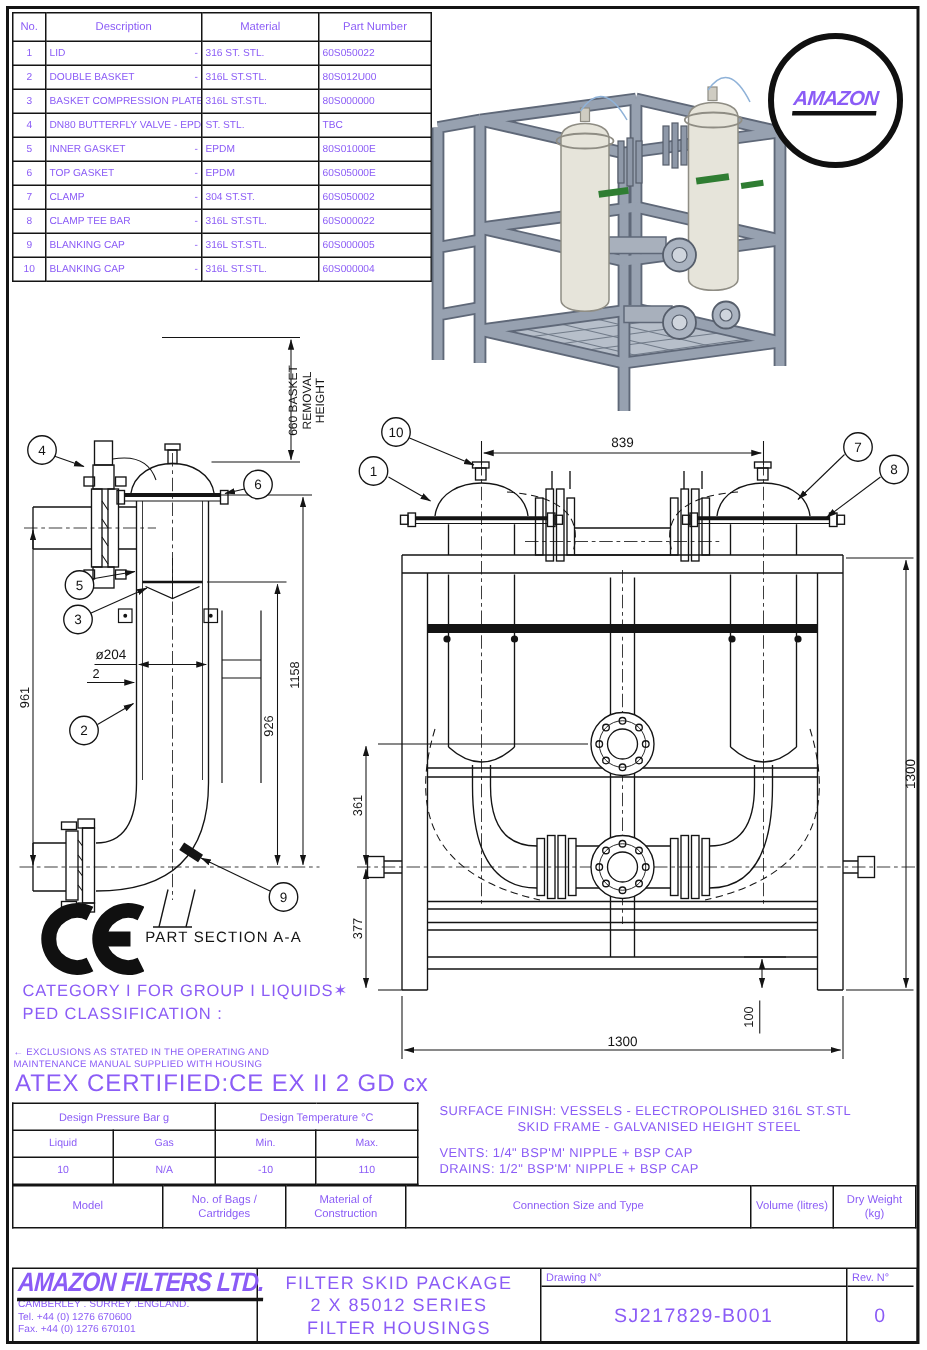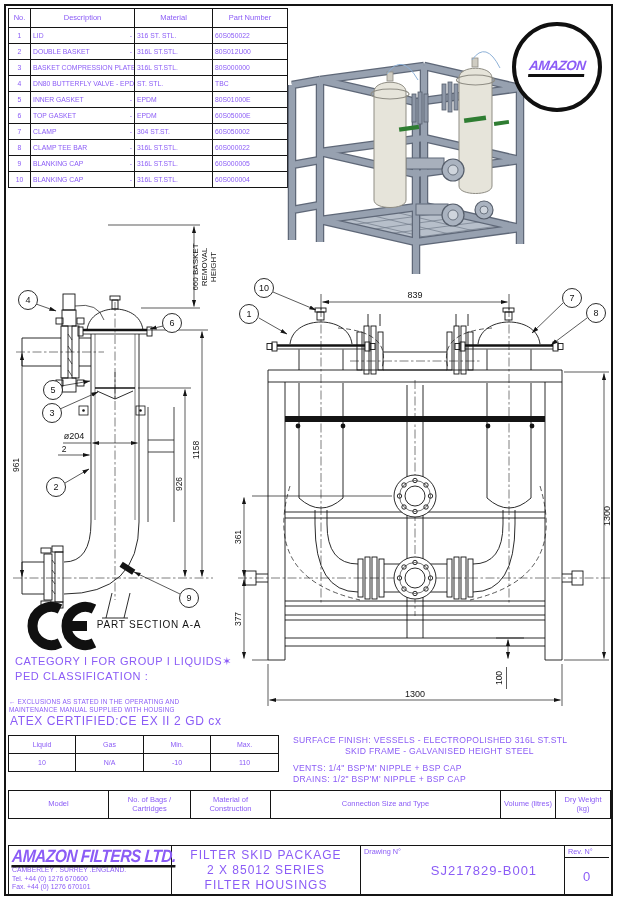--- a/index.html
+++ b/index.html
@@ -13,31 +13,31 @@
   .parts th{font-size:7.5px;height:18px;text-align:center;}
   .parts .c{text-align:center;}
   .desc-cell{display:flex;justify-content:space-between;}
   .design td,.design th{font-size:7px;font-weight:normal;text-align:center;height:17px;}
   .design th{font-size:7.3px;}
   .spec td,.spec th{font-size:7.5px;font-weight:normal;text-align:center;white-space:normal;line-height:1.15;}
   .spec th{height:27px;}
   .spec td{height:26px;font-size:8.2px;}
   .notes-ped{font-size:11px;letter-spacing:0.6px;line-height:1.35;}
   .notes-foot{font-size:6.4px;line-height:1.3;letter-spacing:0.2px;}
-  .notes-atex{font-size:12px;letter-spacing:0.6px;}
+  .notes-atex{font-size:16px;letter-spacing:0.6px;}
   .notes-surface{font-size:8.6px;letter-spacing:0.3px;line-height:1.3;}
   .titleblock{position:absolute;left:8px;top:845px;width:602px;height:49px;border:1.5px solid #141414;display:flex;}
   .tb-cell{border-right:1.5px solid #141414;height:100%;box-sizing:border-box;}
   .tb-logo{width:163px;padding:1px 3px;}
   .logo-text{font-size:15.5px;font-weight:900;font-style:italic;letter-spacing:-0.5px;
              transform:scaleY(1.15) skewX(-4deg);transform-origin:left;white-space:nowrap;border-bottom:2px solid #141414;display:inline-block;line-height:1.1;}
   .tb-addr{font-size:6.8px;line-height:1.25;}
   .tb-title{width:189px;display:flex;flex-direction:column;justify-content:center;align-items:center;
             font-size:12px;letter-spacing:1px;line-height:1.25;}
-  .tb-drawing{width:204px;display:flex;flex-direction:row;}
+  .tb-drawing{width:204px;display:flex;flex-direction:column;}
   .tb-rev{width:44px;border-right:none;display:flex;flex-direction:column;}
   .tb-label{font-size:7.3px;padding:1px 3px;border-bottom:1px solid #141414;}
   .tb-value{flex:1;display:flex;align-items:center;justify-content:center;font-size:13px;letter-spacing:1px;}
   .logo-badge{position:absolute;left:512px;top:22px;width:82px;height:82px;border:4px solid #101010;border-radius:50%;
               background:#fff;display:flex;align-items:center;justify-content:center;}
   .logo-badge span{font-size:13.5px;font-weight:900;font-style:italic;letter-spacing:-0.5px;
                    border-bottom:3px solid #101010;transform:skewX(-6deg);padding-bottom:1px;}
   svg text{font-family:"Liberation Sans",sans-serif;}
 </style>
 </head>
@@ -549,20 +549,24 @@
   </div>
 
   <table class="design abs" style="left:8px;top:735px;width:270px;border:1.5px solid #141414;">
     <colgroup>
         <col style="width:67px">
         <col style="width:68px">
         <col style="width:67px">
         <col style="width:68px">
       </colgroup>
     <tbody>
+        <tr>
+      <th colspan="2">Design Pressure Bar g</th>
+      <th colspan="2">Design Temperature °C</th>
+    </tr>
     <tr>
       <td>Liquid</td>
       <td>Gas</td>
       <td>Min.</td>
       <td>Max.</td>
     </tr>
     <tr>
       <td>10</td>
       <td>N/A</td>
       <td>-10</td>

